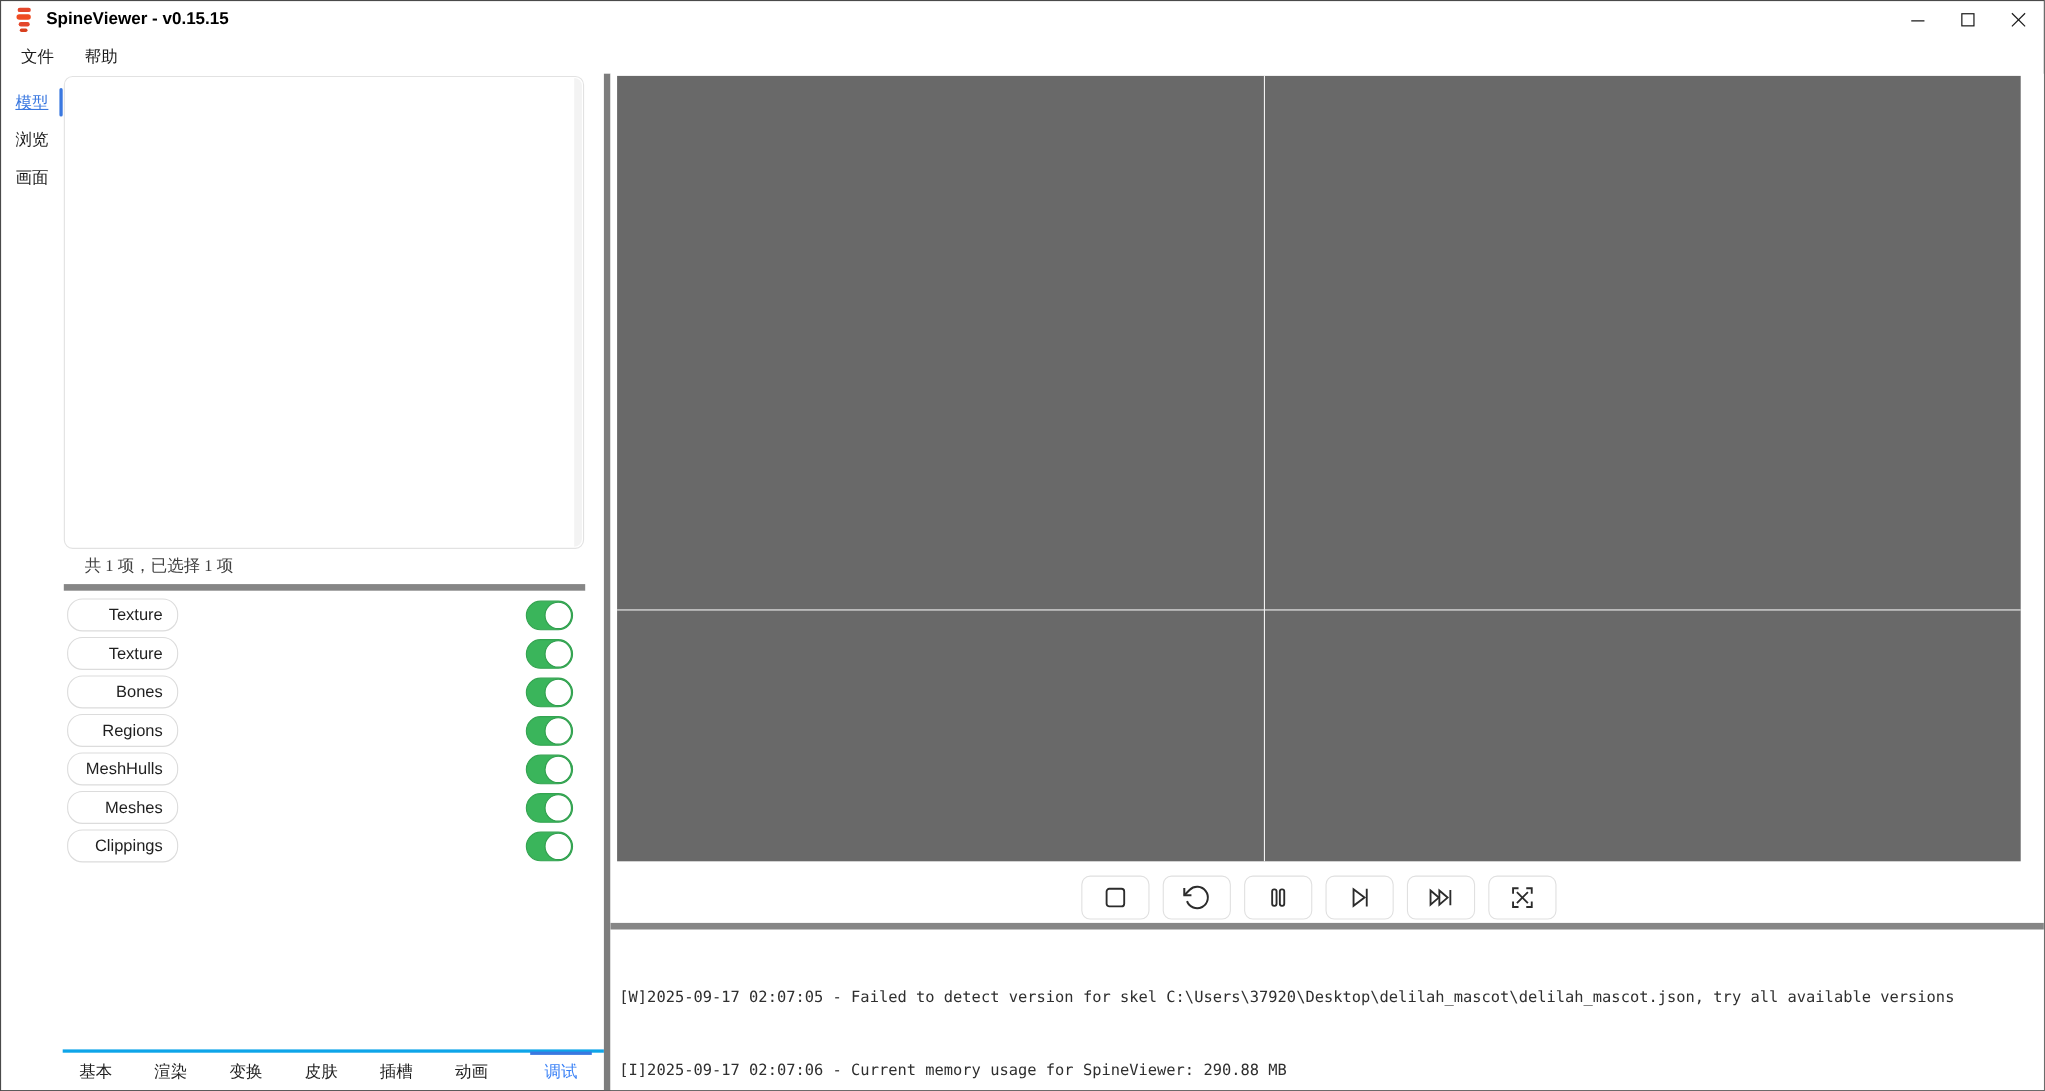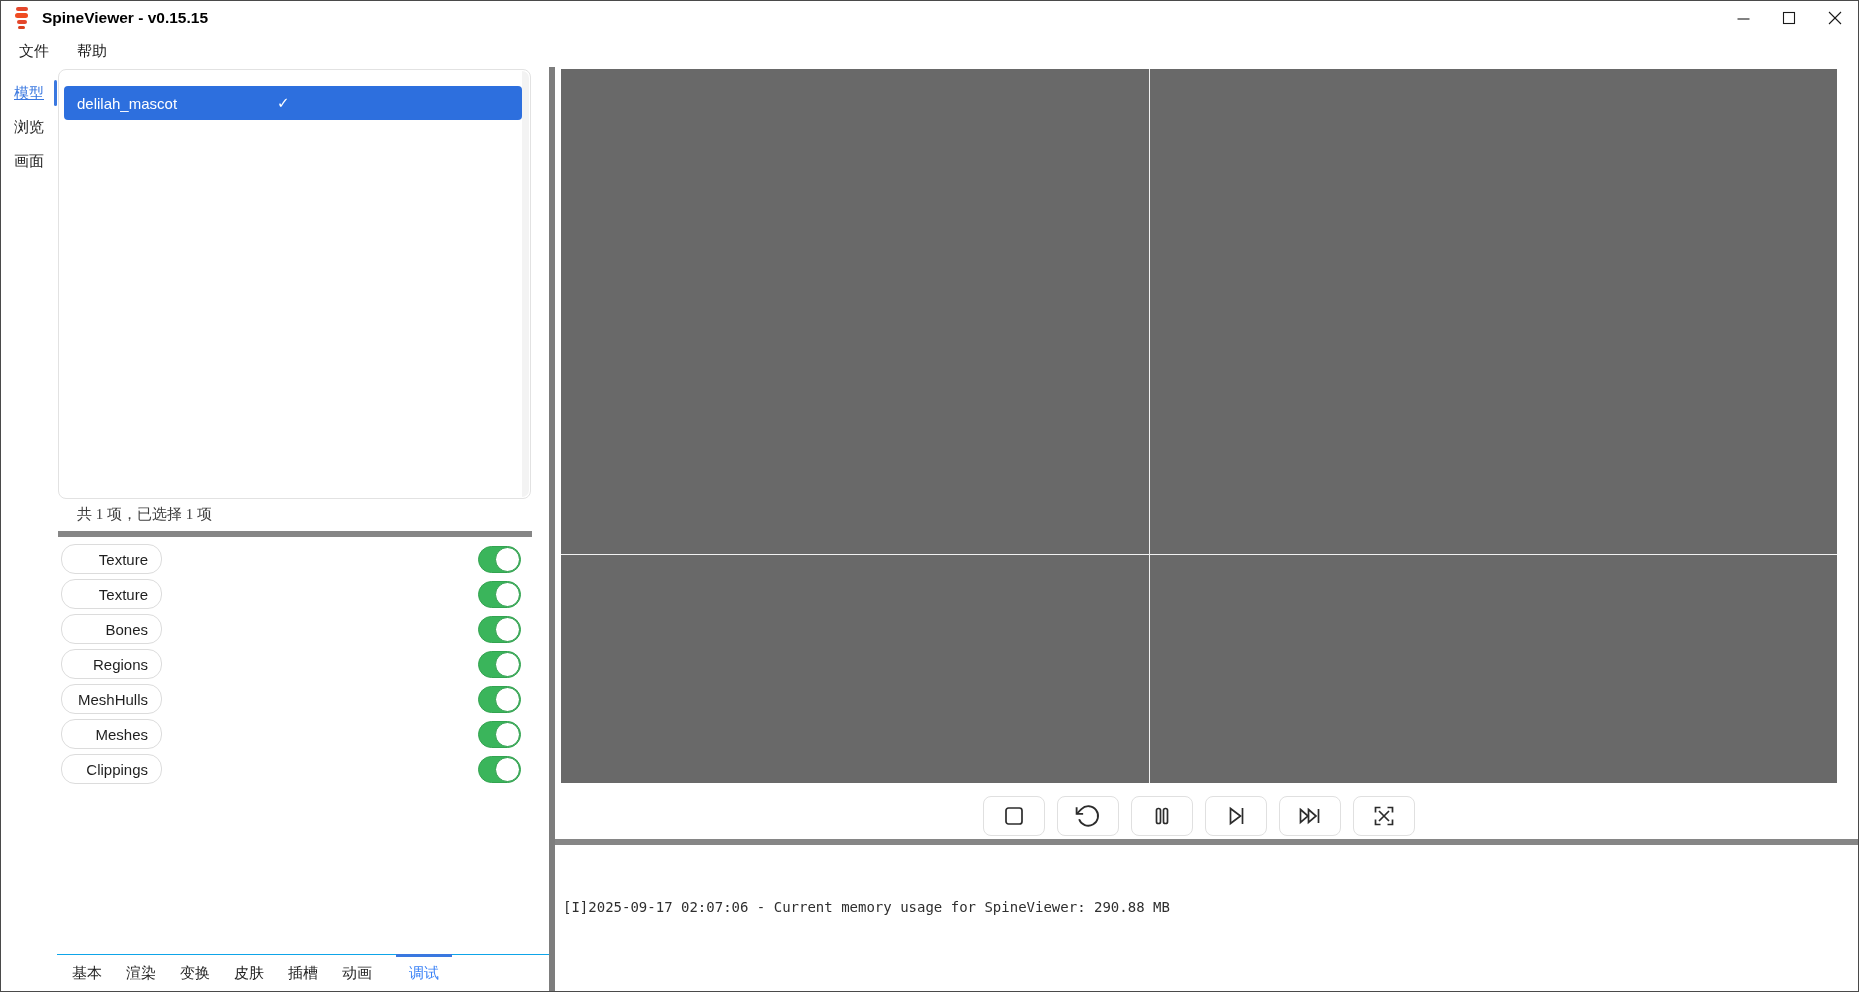--- a/index.html
+++ b/index.html
@@ -52,21 +52,21 @@
   .h-splitter-left { margin: 2px 0 0 1px; width: 474px; height: 6px; background: #868686; flex: none; }
 
   
   .toggles { padding-top: 7px; display: flex; flex-direction: column; gap: 5px; flex: none; }
   .toggle-row { display: flex; align-items: center; height: 30px; gap: 19px; }
   .label-btn { margin-left: 4px; width: 101px; height: 30px; background: #fff; border: 1px solid #dcdcdc; border-radius: 14px; font-size: 15px; color: #1f1f1f; text-align: right; padding-right: 13px; font-family: inherit; }
   .switch { margin-left: auto; margin-right: 28px; width: 43px; height: 27px; border-radius: 14px; background: #3ab55b; border: 1px solid #33a450; position: relative; }
   .switch .knob { position: absolute; right: 0px; top: 0px; width: 25px; height: 25px; border-radius: 50%; background: #fff; border: 1.2px solid #2f9e4d; }
 
   
-  .bottom-tabs { margin-top: auto; height: 37px; border-top: 1px solid #0ea5e9; display: flex; align-items: center; padding-left: 15px; font-size: 15px; flex: none; }
+  .bottom-tabs { margin-top: auto; height: 37px; border-top: 3px solid #0ea5e9; display: flex; align-items: center; padding-left: 15px; font-size: 15px; flex: none; justify-content: space-between; }
   .b-tab { position: relative; height: 100%; display: flex; align-items: center; margin-right: 24px; color: #1f1f1f; }
   .b-tab.active { color: #3b82f6; margin-left: 13px; }
   .b-tab .tab-indicator { position: absolute; top: -1px; left: -13px; right: -13px; height: 3px; background: #3a78e0; }
 
   
   .v-splitter { width: 6px; background: #7d7d7d; flex: none; }
 
   
   .right-panel { flex: 1; display: flex; flex-direction: column; min-width: 0; background: #fff; }
   .viewport { margin: 2px 0 0 6px; width: 1276px; height: 714px; background: #696969; position: relative; flex: none; }
@@ -130,24 +130,20 @@
         <span>浏览</span>
       </div>
       <div class="side-tab">
         <span>画面</span>
       </div>
     </div>
 
     <div class="left-panel">
 
       <div class="list-card">
-        <div class="list-row">
-          <span class="row-name">delilah_mascot</span>
-          <span class="check">✓</span>
-        </div>
         <div class="scroll-track"></div>
       </div>
 
       <div class="summary">共 1 项，已选择 1 项</div>
 
       <div class="h-splitter-left"></div>
 
       <div class="toggles">
         <div class="toggle-row">
           <button class="label-btn">Texture</button>
@@ -266,20 +262,21 @@
             <path d="M17.5 5.5 H22.5 V10.5"></path>
             <path d="M22.5 17.5 V22.5 H17.5"></path>
             <path d="M10.5 22.5 H5.5 V17.5"></path>
           </svg>
         </button>
       </div>
 
       <div class="h-splitter-right"></div>
 
       <div class="log">
+        <div class="log-line">[W]2025-09-17 02:07:05 - Failed to detect version for skel C:\Users\37920\Desktop\delilah_mascot\delilah_mascot.json, try all available versions</div>
         <div class="log-line">[I]2025-09-17 02:07:06 - Current memory usage for SpineViewer: 290.88 MB</div>
         
         
         
         
       </div>
 
     </div>
   </div>
 </div>

